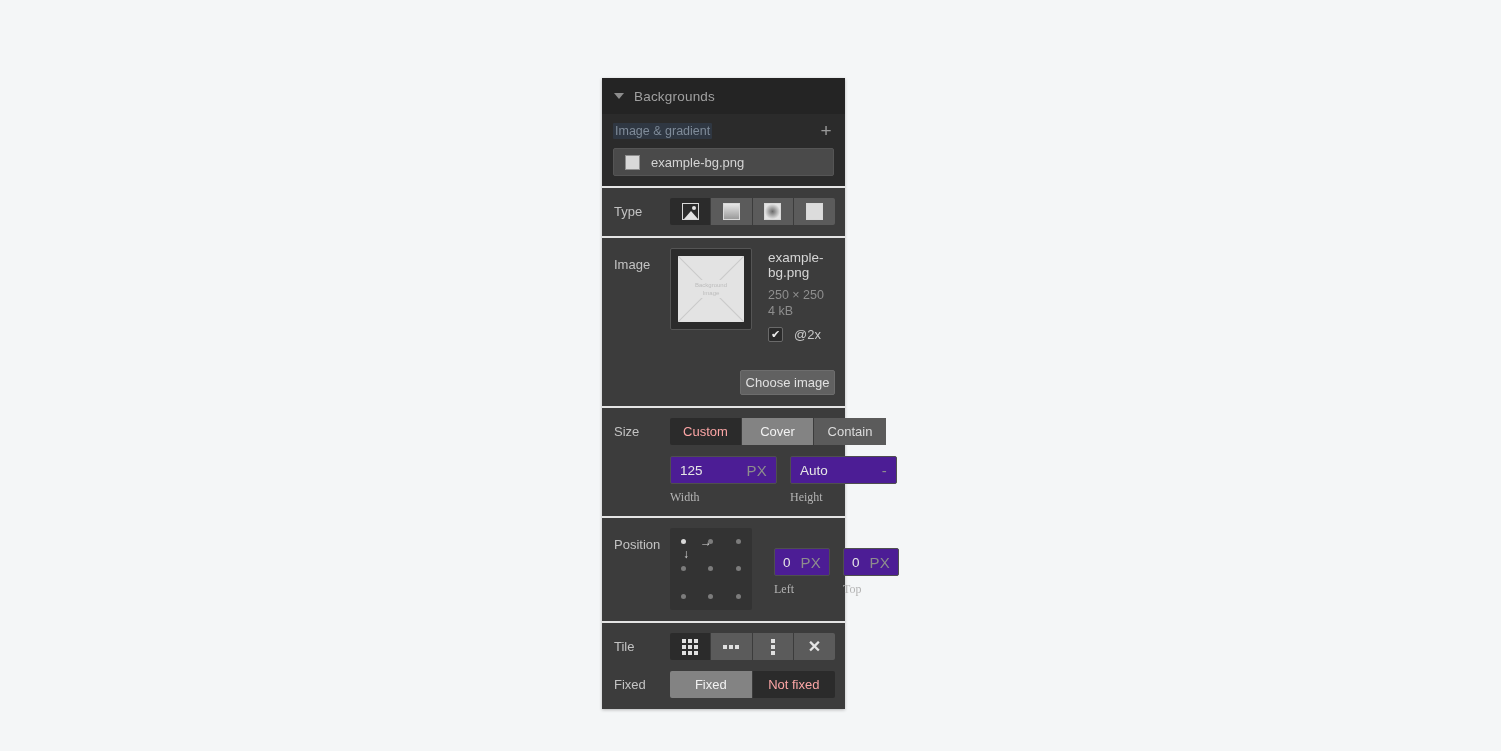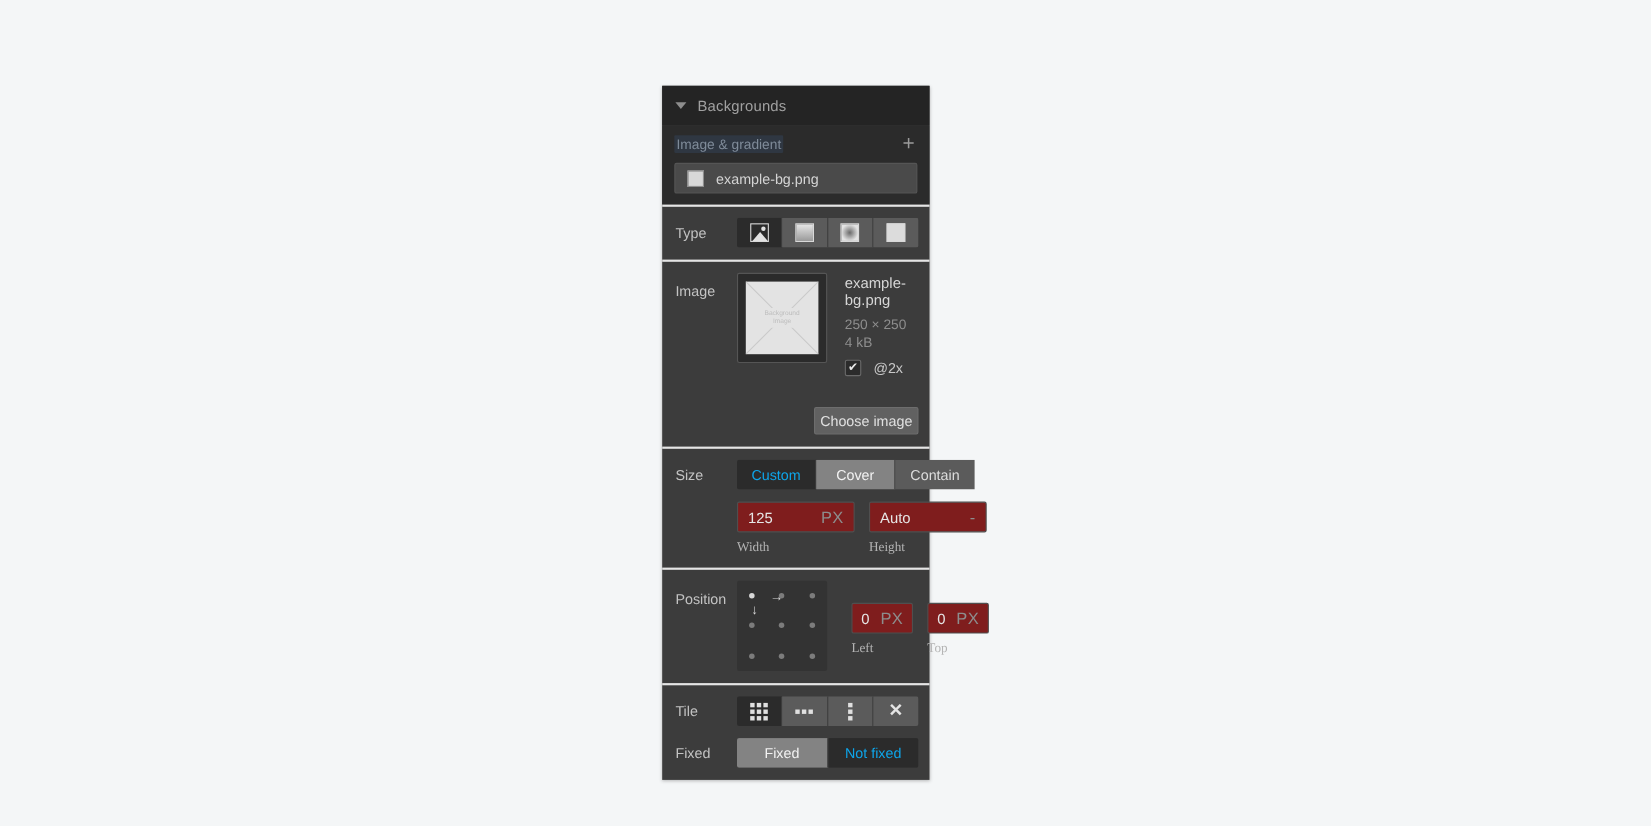--- a/index.html
+++ b/index.html
@@ -129,21 +129,21 @@
     height: 27px;
     display: flex;
     align-items: center;
     justify-content: center;
     color: #dcdcdc;
     font-size: 13px;
     cursor: default;
     box-sizing: border-box;
   }
   .seg-btn:last-child { border-right: none; }
-  .seg-btn.active { background: #2b2b2b; color: #0ea5e9; }
+  .seg-btn.active { background: #2b2b2b; color: #fca5a5; }
   .seg-btn.hover  { background: #838383; color: #f2f2f2; }
 
   .seg-type .seg-btn { width: 54px; }
   .seg-size .seg-btn { width: 72px; }
   .seg-tile .seg-btn { width: 54px; }
   .seg-fixed .seg-btn { width: 107px; }
 
   
   .ico-frame {
     width: 17px; height: 17px;
@@ -284,21 +284,21 @@
     cursor: default;
     box-sizing: border-box;
   }
 
   
   .fields-row { display: flex; margin-top: 11px; }
   .field-wrap { margin-right: 13px; }
   .field {
     width: 107px;
     height: 28px;
-    background: #7f1d1d;
+    background: #4c1d95;
     border: 1px solid #4f4f4f;
     border-radius: 2px;
     display: flex;
     align-items: center;
     justify-content: space-between;
     padding: 0 9px;
     box-sizing: border-box;
   }
   .field-val  { color: #e6e6e6; font-size: 13.5px; }
   .field-unit { color: #8d8d8d; font-size: 15px; letter-spacing: .3px; }

